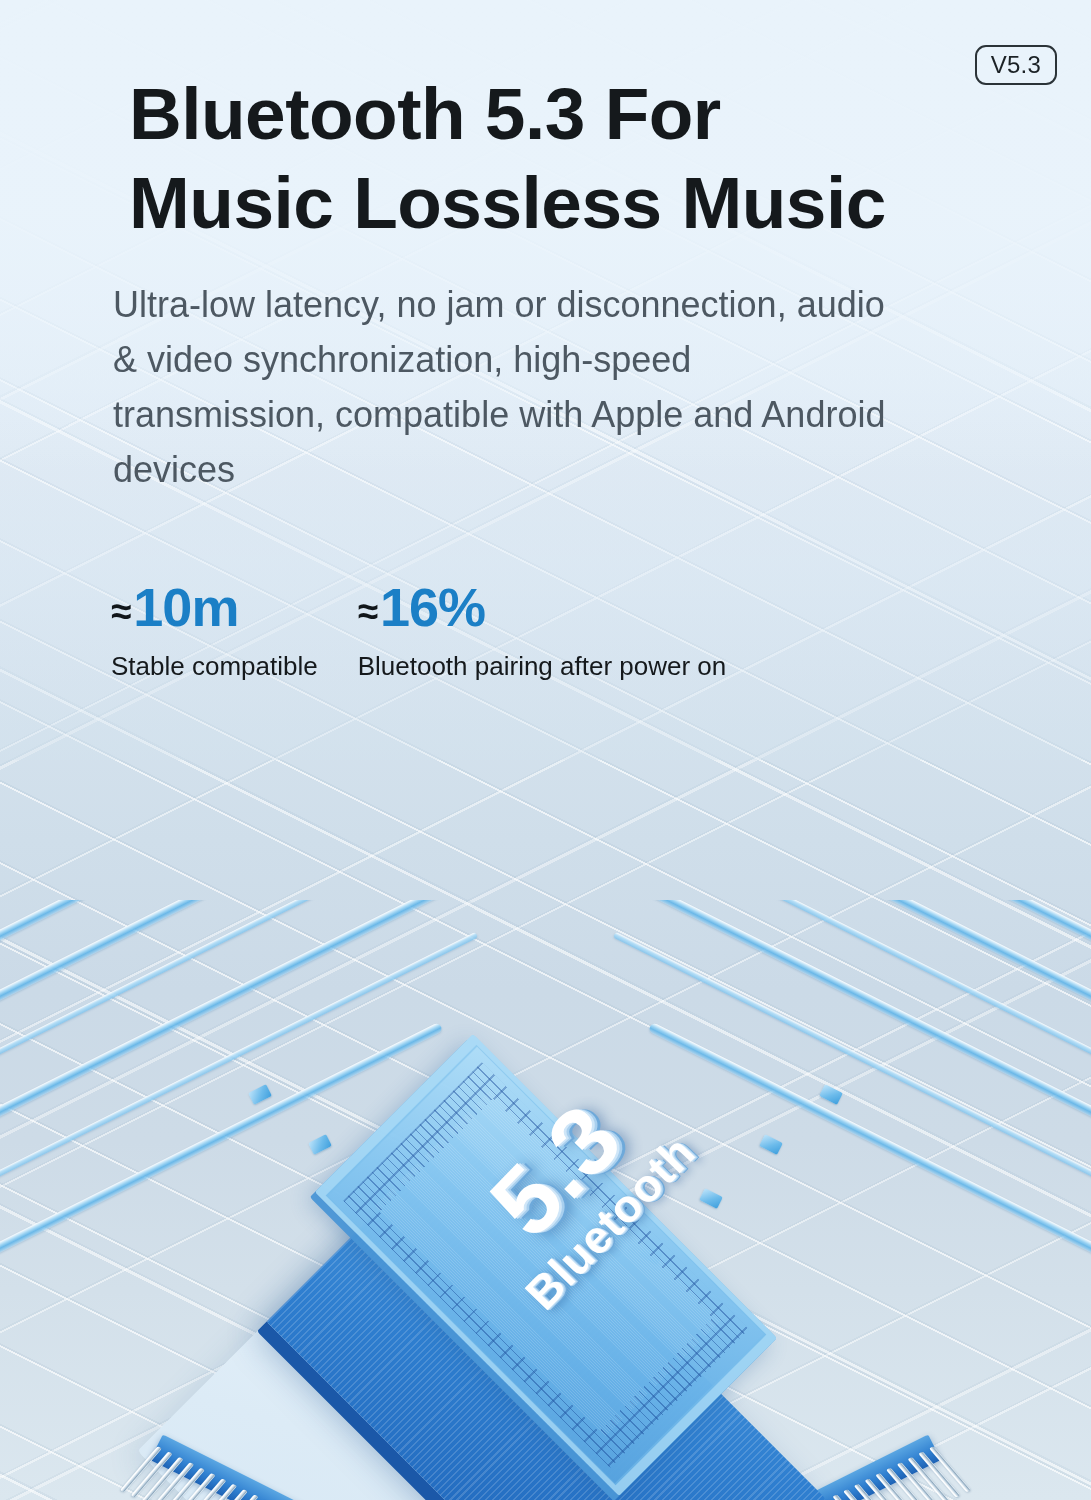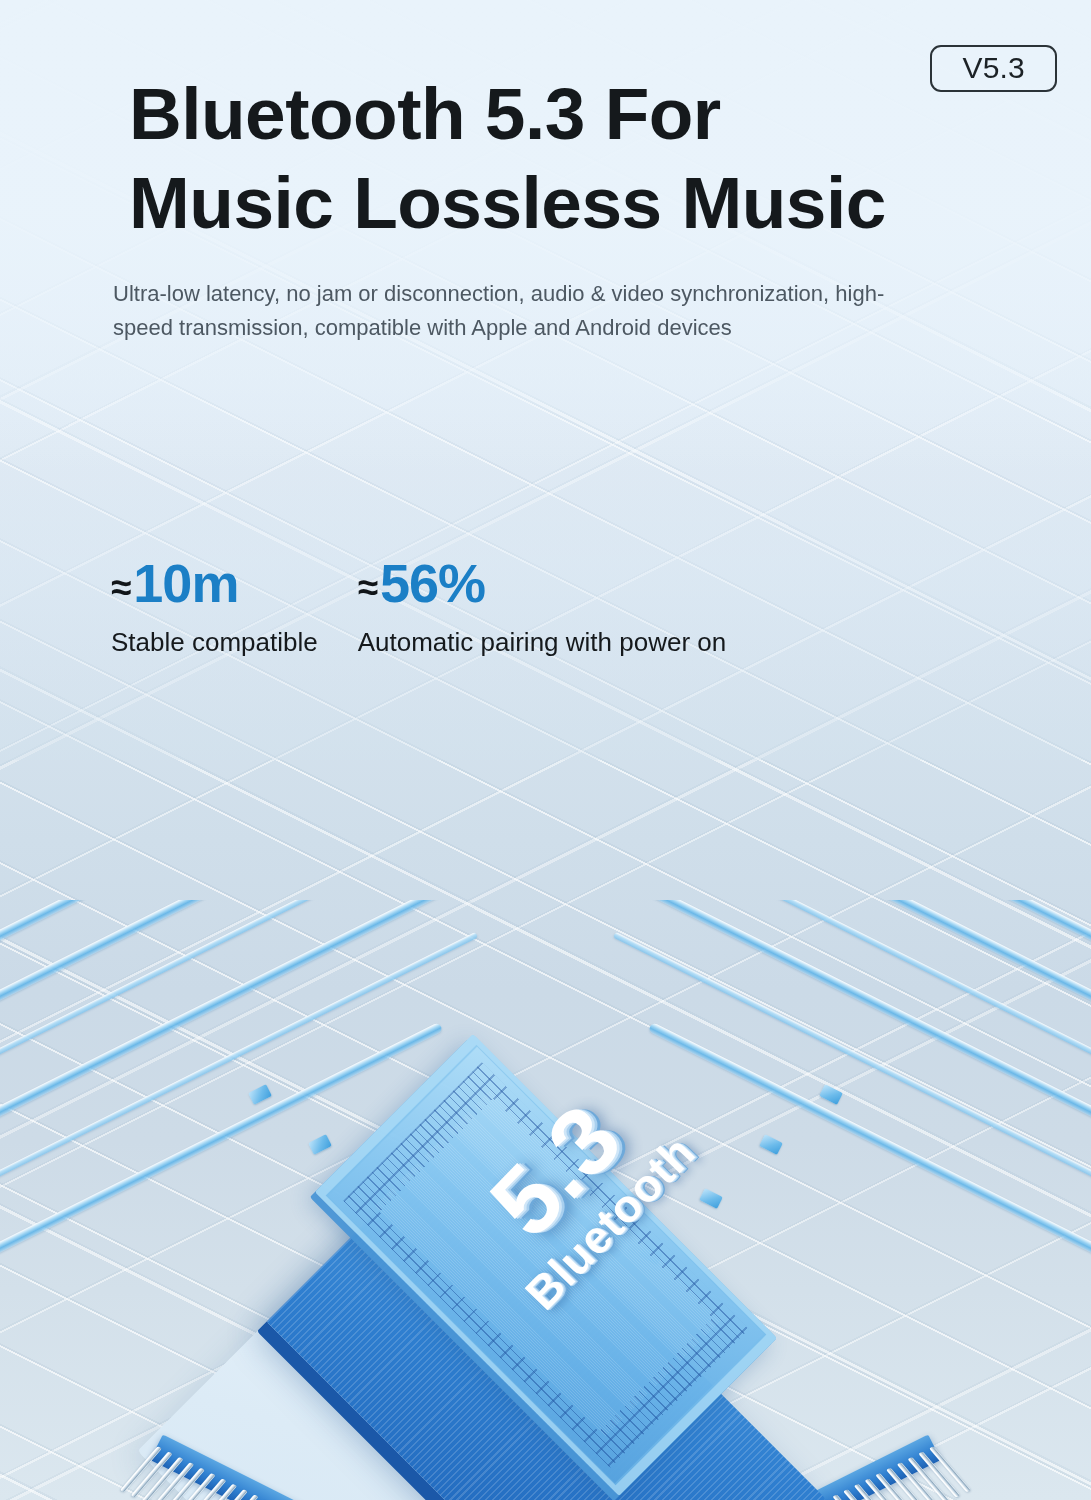--- a/index.html
+++ b/index.html
@@ -334,24 +334,24 @@
   .content {
     position: relative;
     z-index: 5;
     padding: 0;
   }
 
   .version-badge {
     position: absolute;
     right: 34px;
     top: 45px;
-    padding: 5px 30px 6px;
+    padding: 5px 14px 6px;
     border: 2px solid #2b3338;
     border-radius: 11px;
-    font-size: 30px;
+    font-size: 24px;
     font-weight: 400;
     color: #1c2226;
     letter-spacing: .2px;
     background: rgba(233,243,251,.6);
     line-height: 1.05;
   }
 
   .headline {
     position: absolute;
     left: 112px;
@@ -365,41 +365,42 @@
     letter-spacing: -0.5px;
   }
   .headline .line { display: block; }
 
   .subhead {
     position: absolute;
     left: 113px;
     top: 277px;
     width: 800px;
     margin: 0;
-    font-size: 22px;
+    font-size: 36px;
     line-height: 1.53;
     font-weight: 400;
     color: #4d5862;
   }
 
   .stats {
     position: absolute;
     left: 111px;
     top: 556px;
     display: flex;
     align-items: flex-start;
     gap: 40px;
   }
   .stat-value {
     font-size: 54px;
     font-weight: 700;
     color: #1b7fc6;
     line-height: 1;
     white-space: nowrap;
     letter-spacing: -1px;
+    margin-top: 24px;
   }
   .stat-approx {
     display: inline-block;
     font-size: 37px;
     font-weight: 700;
     color: #11161a;
     vertical-align: baseline;
     margin-right: 3px;
     position: relative;
     top: -2px;
@@ -507,19 +508,19 @@
     </h1>
 
     <p class="subhead">Ultra-low latency, no jam or disconnection, audio &amp; video synchronization, high-speed transmission, compatible with Apple and Android devices</p>
 
     <div class="stats">
       <div class="stat">
         <div class="stat-value"><span class="stat-approx">≈</span><span>10m</span></div>
         <div class="stat-label">Stable compatible</div>
       </div>
       <div class="stat">
-        <div class="stat-value"><span class="stat-approx">≈</span><span>56%</span></div>
-        <div class="stat-label">Automatic pairing with power on</div>
+        <div class="stat-value"><span class="stat-approx">≈</span><span>16%</span></div>
+        <div class="stat-label">Bluetooth pairing after power on</div>
       </div>
     </div>
 
   </div>
 </div>
 
 </body></html>

